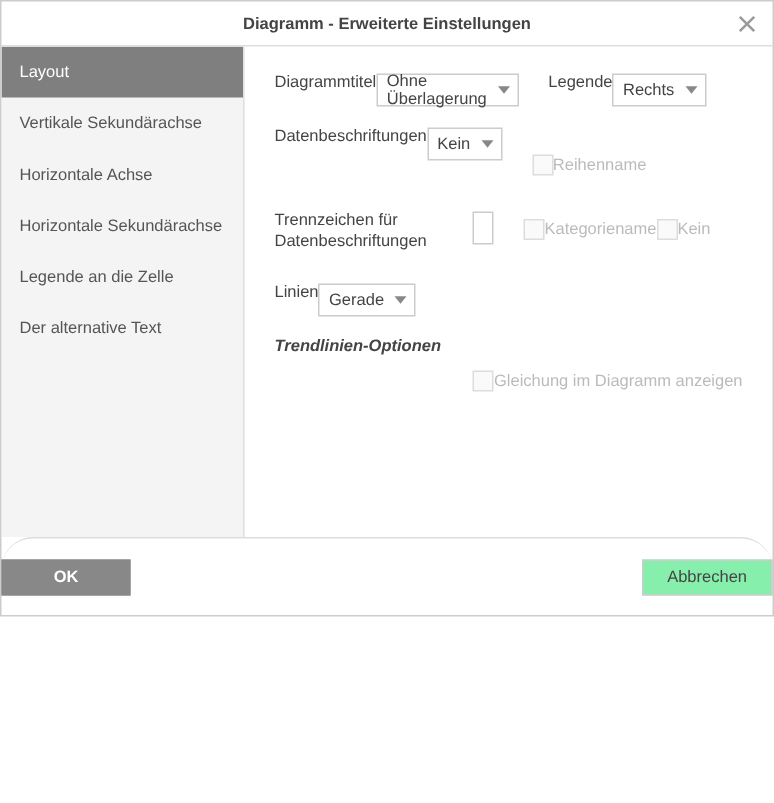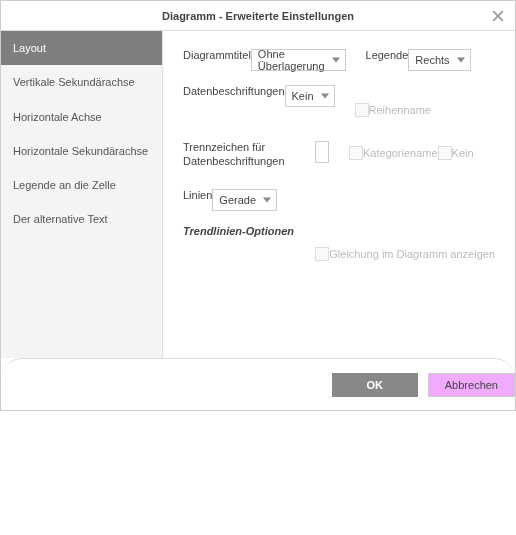--- a/index.html
+++ b/index.html
@@ -19,22 +19,22 @@
   .label { font-size: 11px; color: #444; margin-bottom: 6px; line-height: 1.25; }
   .select { position: relative; height: 22px; border: 1px solid #ccc; background: #fff; display: flex; align-items: center; padding: 0 20px 0 6px; font-size: 11px; color: #444; cursor: pointer; }
   .select .caret { position: absolute; right: 5px; top: 50%; transform: translateY(-50%); width: 0; height: 0; border-left: 4px solid transparent; border-right: 4px solid transparent; border-top: 5px solid #888; }
   .input { height: 22px; border: 1px solid #ccc; background: #fff; padding: 0 6px; font-size: 11px; color: #444; }
   .checkrow { display: flex; align-items: center; gap: 0; margin-bottom: 10px; justify-content: flex-end; }
   .checkbox { width: 14px; height: 14px; border: 1px solid #ccc; background: #fff; flex-shrink: 0; }
   .checklabel { font-size: 11px; color: #444; }
   .checklabel.disabled { color: #bbb; }
   .checkbox.disabled { border-color: #ddd; background: #fafafa; }
   .section-title { font-size: 11px; font-weight: bold; color: #444; margin-top: 6px; margin-bottom: 10px; font-style: italic; }
-  .footer { height: 52px; border-top: 1px solid #ddd; display: flex; align-items: center; justify-content: flex-end; gap: 10px; border-radius: 21px; }
-  .btn { height: 24px; min-width: 86px; padding: 0 16px; font-size: 11px; border: 1px solid #ccc; background: #f0abfc; color: #444; cursor: pointer; display: flex; align-items: center; justify-content: center; }
+  .footer { height: 52px; border-top: 1px solid #ddd; display: flex; align-items: center; justify-content: space-between; gap: 10px; border-radius: 21px; }
+  .btn { height: 24px; min-width: 86px; padding: 0 16px; font-size: 11px; border: 1px solid #ccc; background: #86efac; color: #444; cursor: pointer; display: flex; align-items: center; justify-content: center; }
   .btn.primary { background: #888; border-color: #888; color: #fff; font-weight: bold; }
 </style>
 </head>
 <body>
 
 <div class="dialog">
   <div class="titlebar">
     <span class="title">Diagramm - Erweiterte Einstellungen</span>
     <div class="close-btn">
       <svg viewBox="0 0 10 10">

